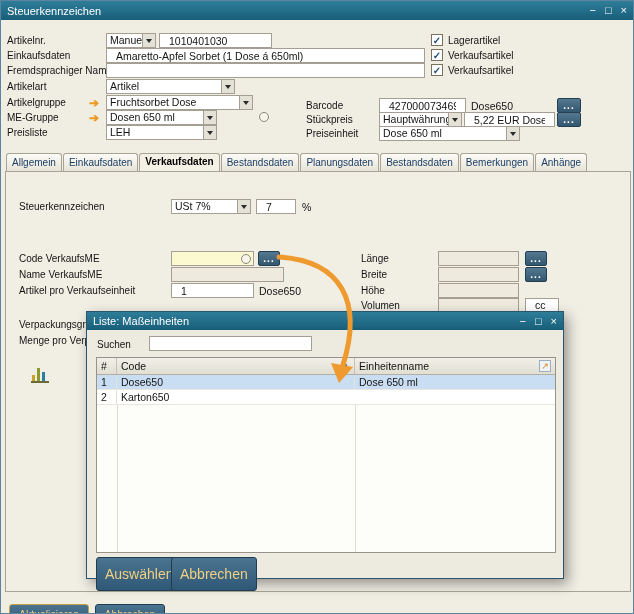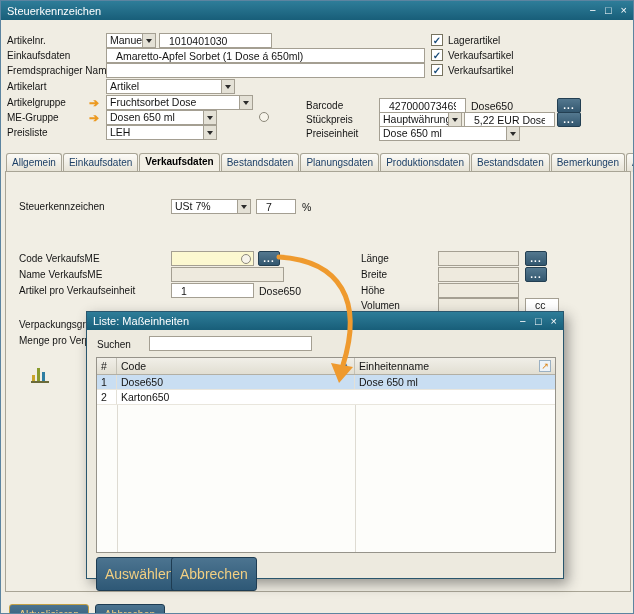--- a/index.html
+++ b/index.html
@@ -144,21 +144,20 @@
         <i class="tri"></i>
       </span>
   </div>
 
   <div class="tabs">
     <span class="tab">Allgemein</span>
     <span class="tab">Einkaufsdaten</span>
     <span class="tab active">Verkaufsdaten</span>
     <span class="tab">Bestandsdaten</span>
     <span class="tab">Planungsdaten</span>
-    <span class="tab">Produktionsdaten</span>
     <span class="tab">Bestandsdaten</span>
     <span class="tab">Bemerkungen</span>
     <span class="tab">Anhänge</span>
   </div>
 
   <div class="panel"></div>
 
   <span class="lbl" style="left:18px;top:200px">Steuerkennzeichen</span>
   <div class="dd" style="left:170px;top:198px;width:80px">
     <span class="txt">USt 7%</span>

